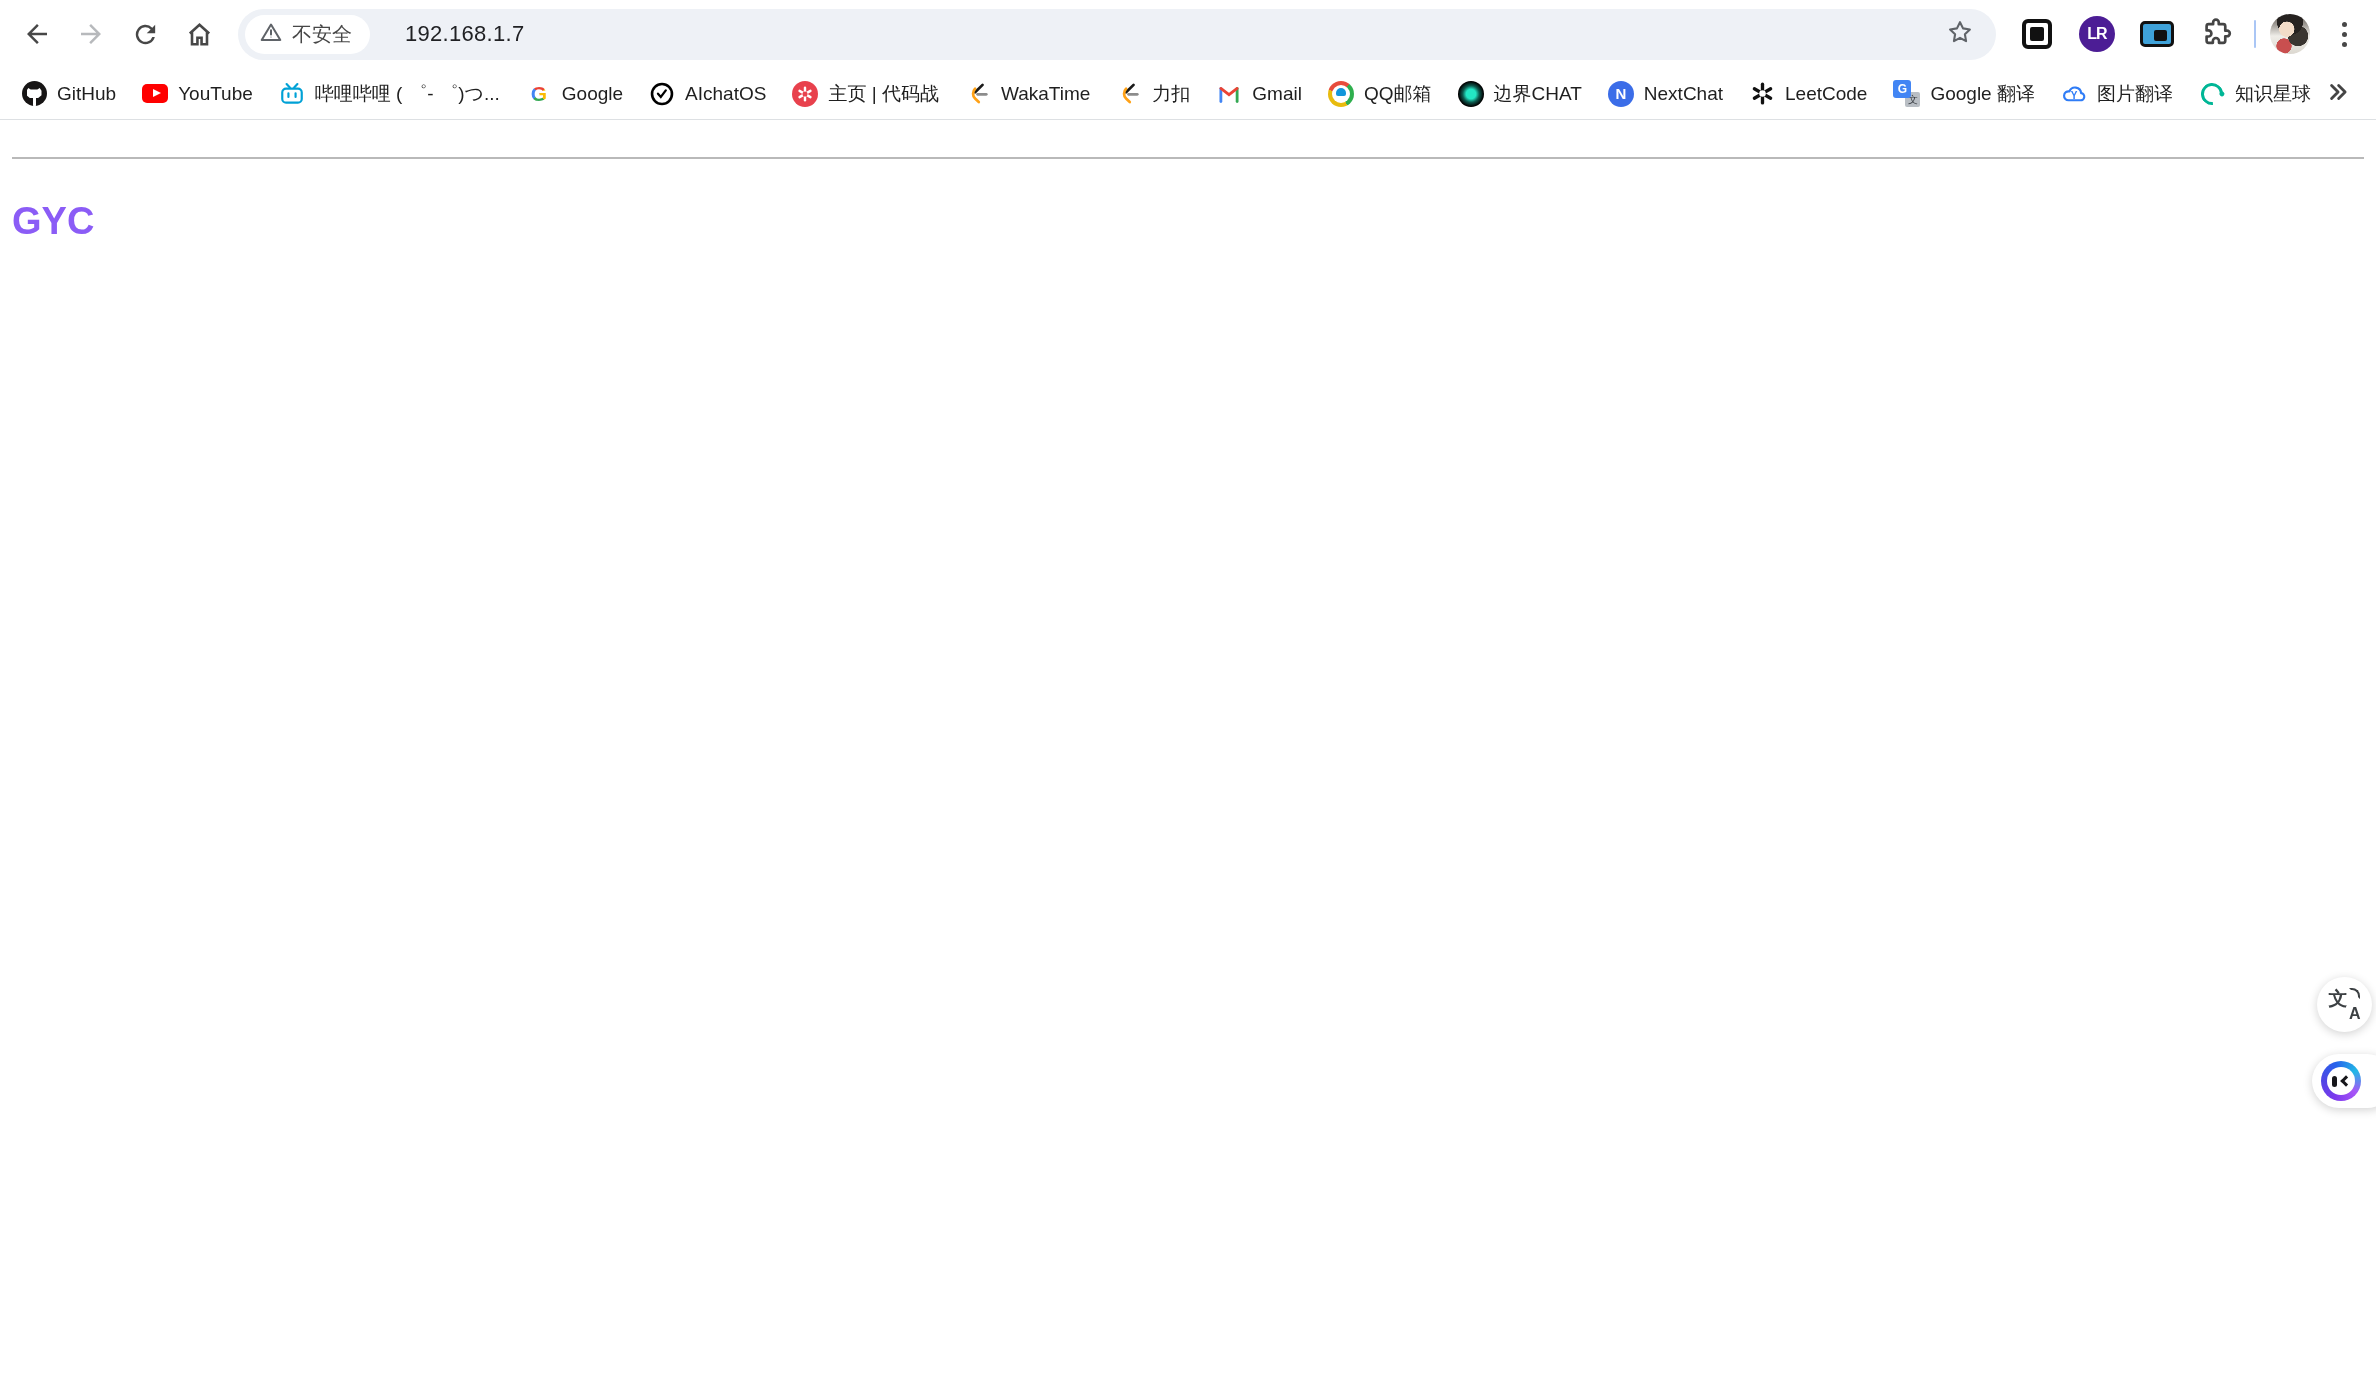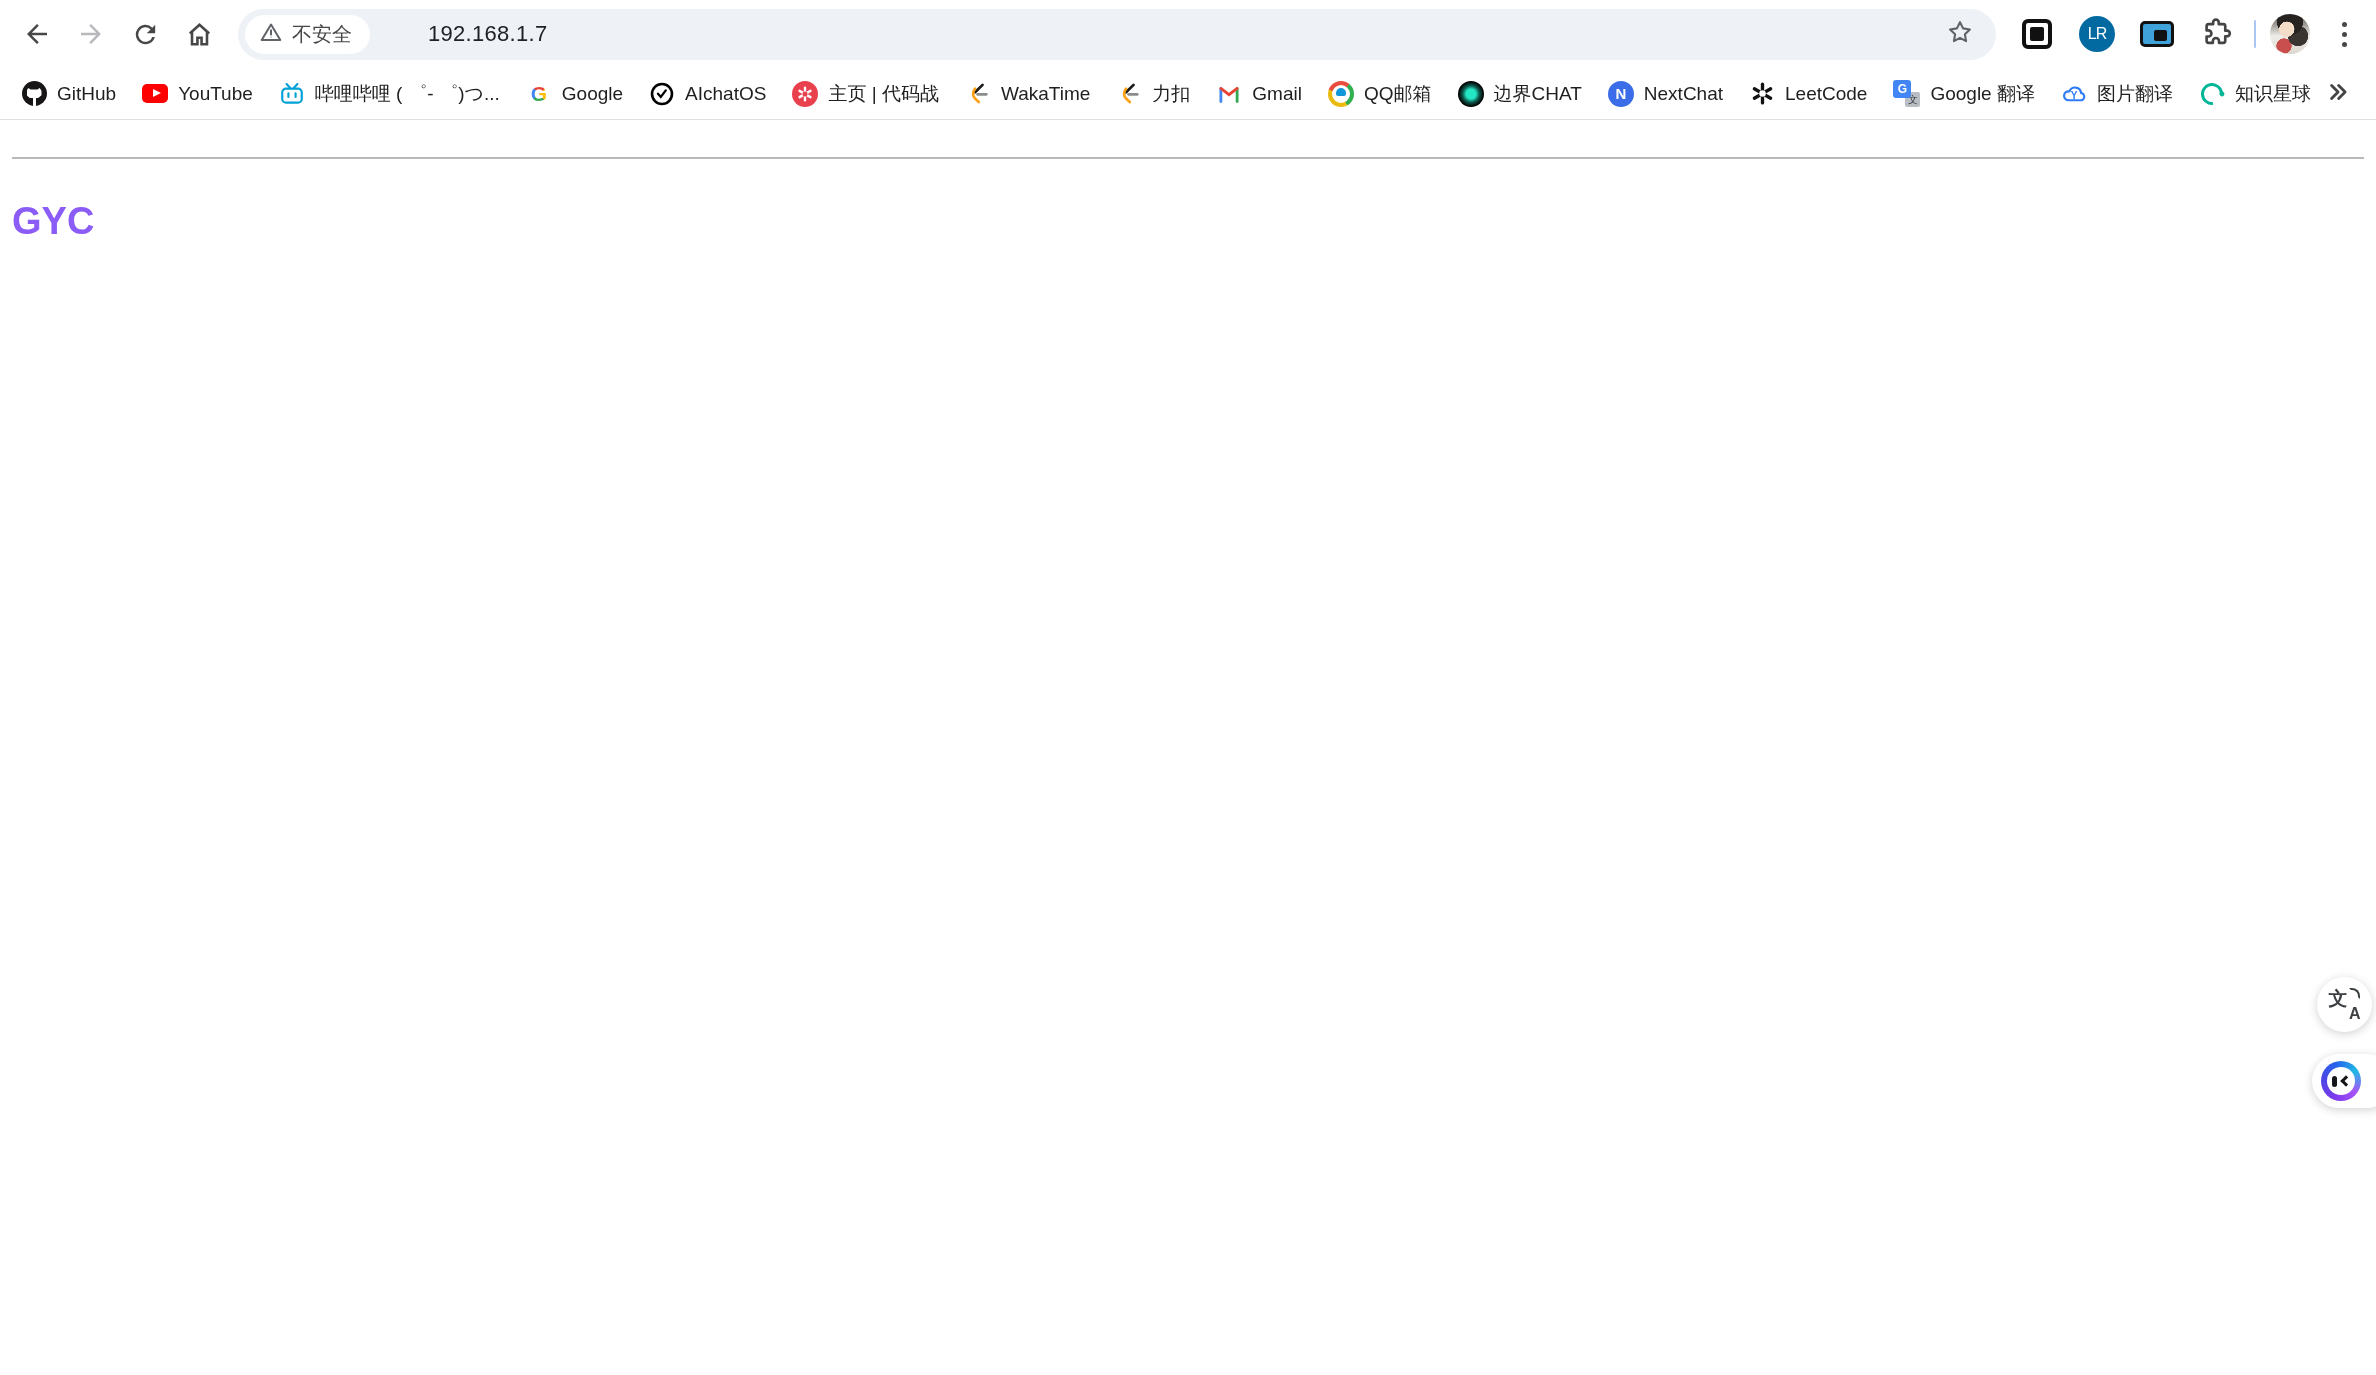--- a/index.html
+++ b/index.html
@@ -20,43 +20,42 @@
     display: flex; align-items: center; justify-content: center;
     flex: 0 0 auto; cursor: pointer;
   }
   .nav-btn svg { display: block; }
 
   .omnibox {
     flex: 1 1 auto; height: 51px; margin: 0 18px 0 12px;
     background: #eef1f6; border-radius: 26px;
     display: flex; align-items: center; padding: 0 16px 0 7px;
     min-width: 0;
-    gap: 23px;
   }
   .security-chip {
     height: 39px; background: #fff; border-radius: 20px;
     display: flex; align-items: center; gap: 9px; padding: 0 18px 0 14px;
     cursor: pointer; flex: 0 0 auto;
   }
   .security-chip .chip-label { font-size: 20px; color: #474747; }
   .omnibox .url {
     margin-left: 35px; font-size: 22px; color: #202124; letter-spacing: .3px;
     flex: 1 1 auto; white-space: nowrap; overflow: hidden;
   }
   .star-btn { width: 40px; height: 40px; display:flex; align-items:center; justify-content:center; cursor:pointer; flex:0 0 auto; }
 
   .toolbar-right { display: flex; align-items: center; gap: 14px; flex: 0 0 auto; }
   .ext-btn { width: 46px; height: 46px; display: flex; align-items: center; justify-content: center; cursor: pointer; border-radius: 50%; }
 
   .sidepanel-glyph { width: 30px; height: 30px; border: 4px solid #111; border-radius: 6px; position: relative; }
   .sidepanel-glyph::after { content:""; position:absolute; inset:4px; background:#111; border-radius:2px; }
 
   .lr-badge {
-    width: 36px; height: 36px; border-radius: 50%; background: #0369a1;
-    color: #fff; font-weight: normal; font-size: 16px;
+    width: 36px; height: 36px; border-radius: 50%; background: #4c1d95;
+    color: #fff; font-weight: bold; font-size: 16px;
     display: flex; align-items: center; justify-content: center; letter-spacing: -1px;
   }
 
   .pip-glyph { width: 34px; height: 26px; background:#3fa2d9; border:3px solid #111; border-radius:5px; position:relative; }
   .pip-glyph::after { content:""; position:absolute; right:4px; bottom:3px; width:13px; height:11px; background:#111; border-radius:2px; }
 
   .profile-divider { width: 2px; height: 28px; background: #aac6f5; border-radius: 1px; }
 
   .avatar {
     width: 40px; height: 40px; border-radius: 50%; overflow: hidden; cursor: pointer;

